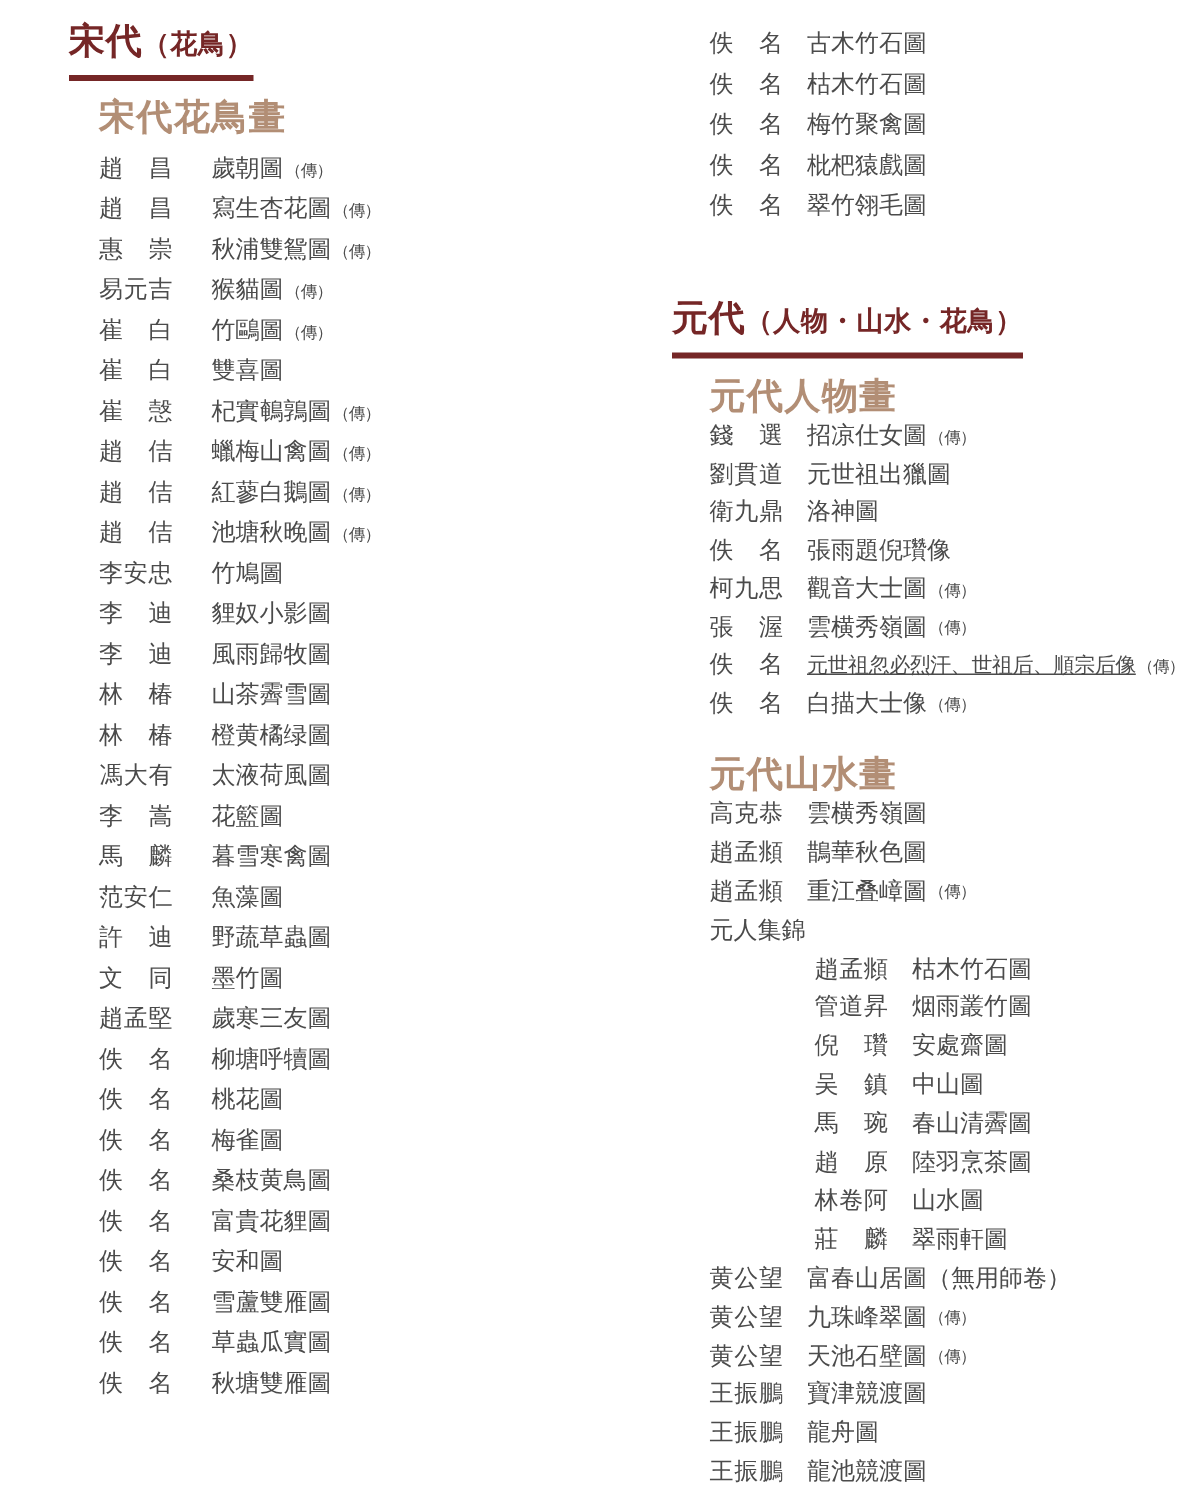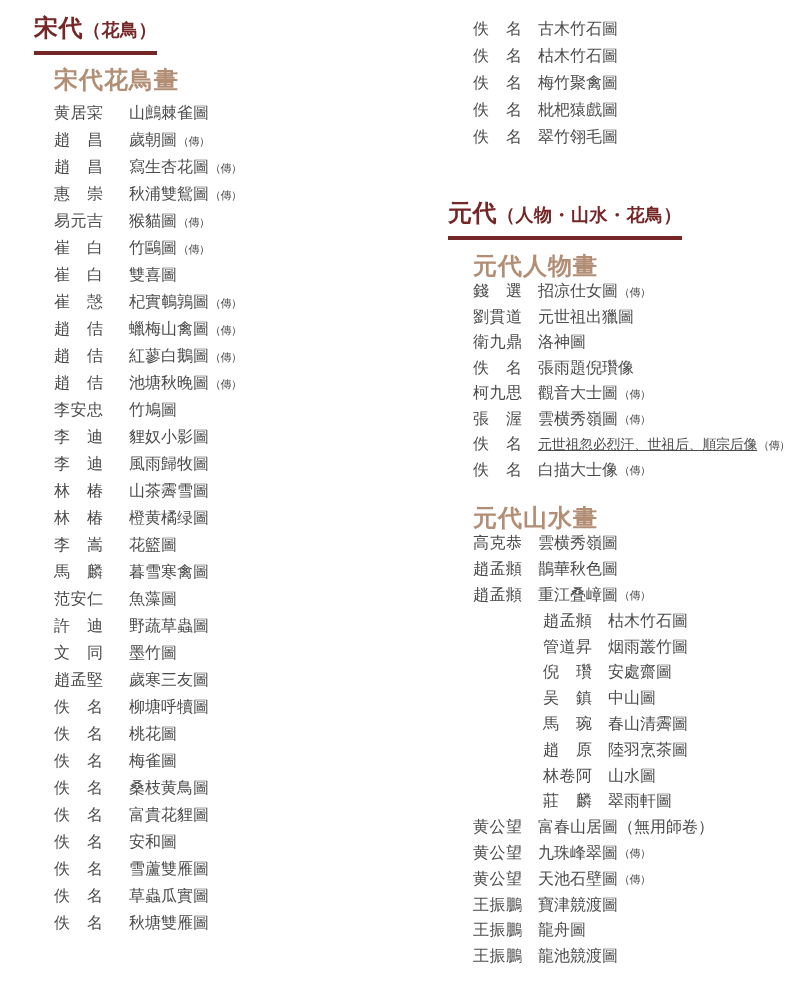--- a/index.html
+++ b/index.html
@@ -6,21 +6,21 @@
     --maroon:#752626;
     --tan:#b28e75;
     --body:#4b4b4b;
   }
   html,body{margin:0;padding:0;background:#ffffff;}
   .page{
     position:relative;width:800px;height:1001px;background:#ffffff;overflow:hidden;
     font-family:"Liberation Serif","DejaVu Serif",serif;
   }
   .col{position:absolute;top:0;}
-  .col-left{left:34px;top:14px;width:380px;}
+  .col-left{left:46px;top:14px;width:380px;}
   .col-right{left:448px;top:16px;width:352px;}
 
   h1.sec{
     margin:0;display:inline-block;
     font-size:24px;line-height:28px;font-weight:bold;color:var(--maroon);
     letter-spacing:0.5px;
     border-bottom:4px solid var(--maroon);
     padding-bottom:7px;
   }
   h1.sec .paren{font-size:18px;}
@@ -60,26 +60,20 @@
 <body>
 
 <div class="page">
 
   <div class="col col-left">
     <h1 class="sec"><span>宋代</span><span class="paren">（花鳥）</span></h1>
     <div class="content">
       <h2 class="sub">宋代花鳥畫</h2>
       <div class="rows">
           <div class="row">
-            <span class="artist">黄居寀</span>
-            <span class="title">
-              <span class="title-text">山鷓棘雀圖</span>
-            </span>
-          </div>
-          <div class="row">
             <span class="artist">趙昌</span>
             <span class="title">
               <span class="title-text">歲朝圖</span>
               <span class="attr">（傳）</span>
             </span>
           </div>
           <div class="row">
             <span class="artist">趙昌</span>
             <span class="title">
               <span class="title-text">寫生杏花圖</span>
@@ -162,20 +156,26 @@
           <div class="row">
             <span class="artist">林椿</span>
             <span class="title">
               <span class="title-text">山茶霽雪圖</span>
             </span>
           </div>
           <div class="row">
             <span class="artist">林椿</span>
             <span class="title">
               <span class="title-text">橙黄橘绿圖</span>
+            </span>
+          </div>
+          <div class="row">
+            <span class="artist">馮大有</span>
+            <span class="title">
+              <span class="title-text">太液荷風圖</span>
             </span>
           </div>
           <div class="row">
             <span class="artist">李嵩</span>
             <span class="title">
               <span class="title-text">花籃圖</span>
             </span>
           </div>
           <div class="row">
             <span class="artist">馬麟</span>
@@ -377,20 +377,23 @@
               <span class="title-text">鵲華秋色圖</span>
             </span>
           </div>
           <div class="row">
             <span class="artist">趙孟頫</span>
             <span class="title">
               <span class="title-text">重江叠嶂圖</span>
               <span class="attr">（傳）</span>
             </span>
           </div>
+          <div class="row">
+            <span class="album-label">元人集錦</span>
+          </div>
           <div class="row row-indent">
             <span class="artist">趙孟頫</span>
             <span class="title">
               <span class="title-text">枯木竹石圖</span>
             </span>
           </div>
           <div class="row row-indent">
             <span class="artist">管道昇</span>
             <span class="title">
               <span class="title-text">烟雨叢竹圖</span>

